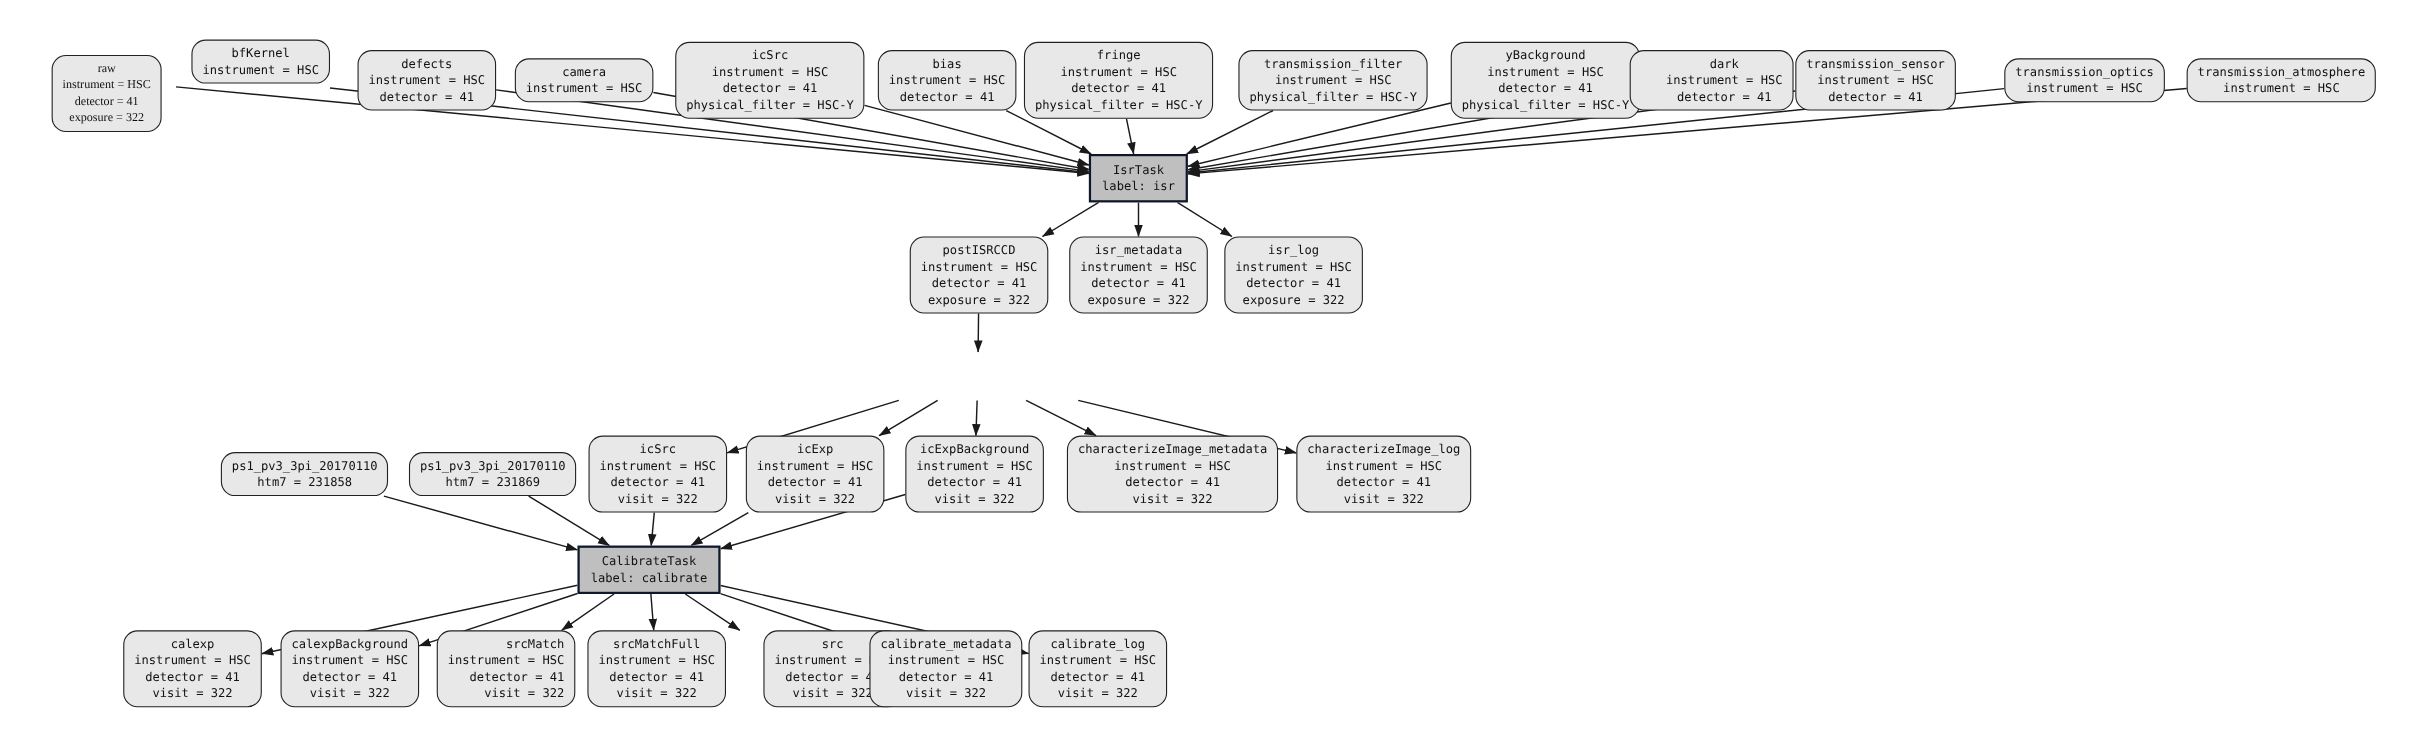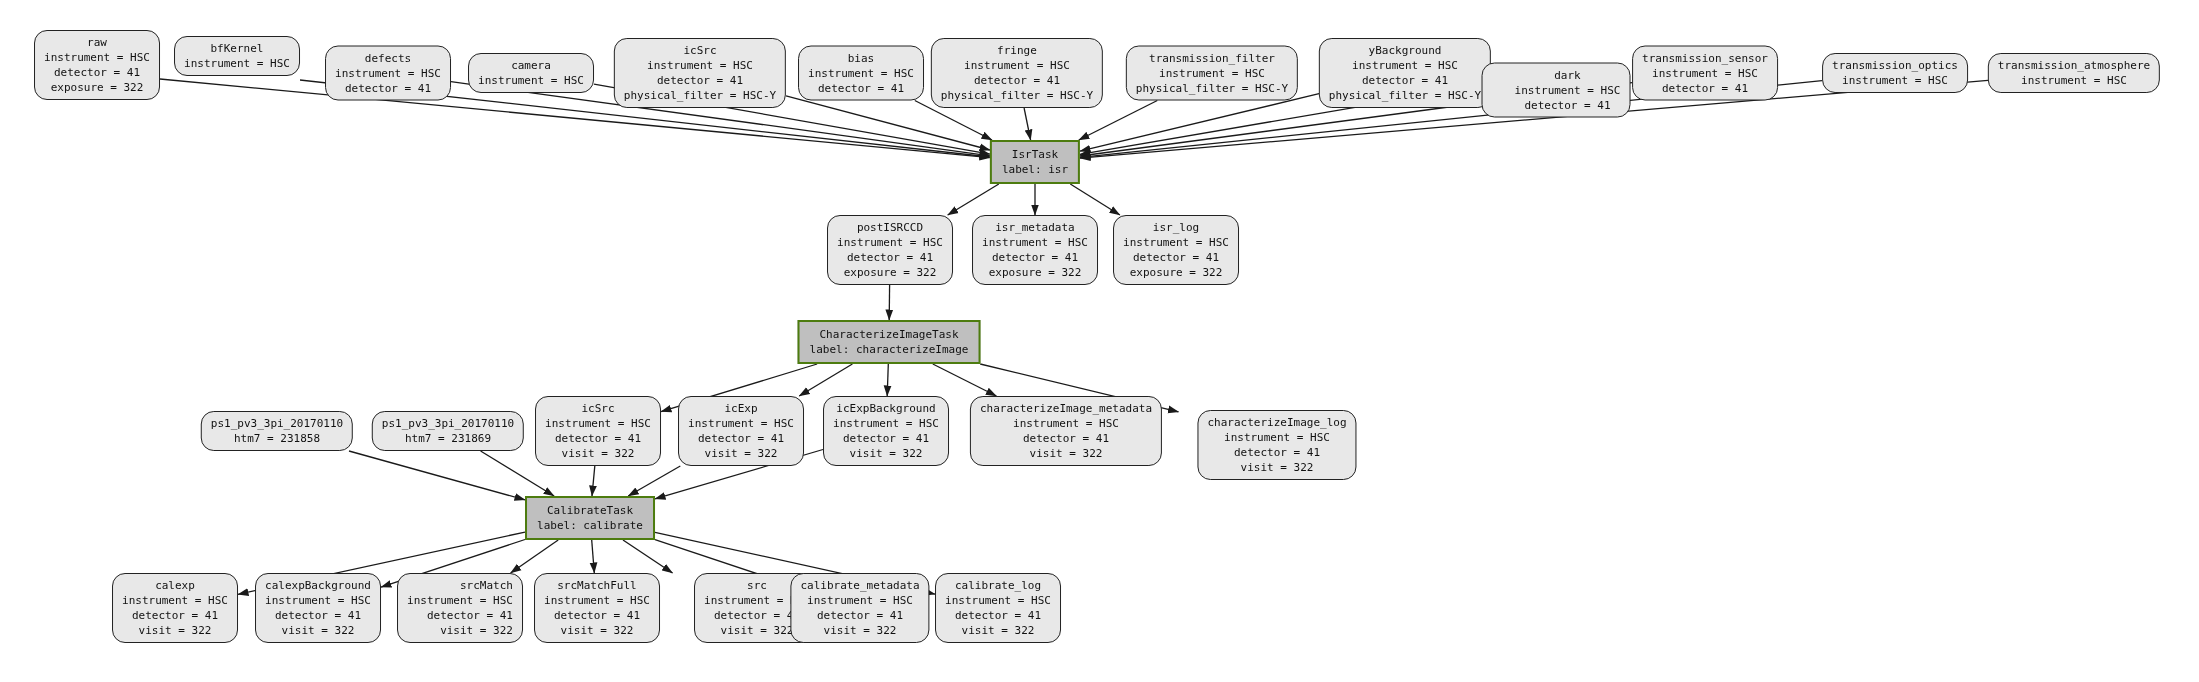--- a/index.html
+++ b/index.html
@@ -34,21 +34,21 @@
     box-sizing: border-box;
   }
   .node.dataset {
     background: var(--dataset-fill, #e8e8e8);
     border: 1.4px solid #222222;
     border-radius: 13px;
     padding: 4px 9px;
   }
   .node.task {
     background: var(--task-fill, #bfbfbf);
-    border: 2px solid #4d7c0f;
+    border: 2px solid #0f172a;
     border-radius: 0;
     padding: 5px 10px;
   }
   .node-line { pointer-events: none; }
 </style>
 </head>
 <body>
 
 <div id="graph">
   <svg id="edge-svg" width="2199" height="682" viewBox="0 0 2199 682">
@@ -88,21 +88,21 @@
         <line x1="525.0" y1="532.1" x2="238.0" y2="594.3" stroke="#1a1a1a" stroke-width="1.3" marker-end="url(#arrow)"></line>
         <line x1="525.0" y1="539.5" x2="381.0" y2="587.2" stroke="#1a1a1a" stroke-width="1.3" marker-end="url(#arrow)"></line>
         <line x1="558.2" y1="540.0" x2="510.6" y2="573.0" stroke="#1a1a1a" stroke-width="1.3" marker-end="url(#arrow)"></line>
         <line x1="591.7" y1="540.0" x2="594.3" y2="573.0" stroke="#1a1a1a" stroke-width="1.3" marker-end="url(#arrow)"></line>
         <line x1="623.0" y1="540.0" x2="672.5" y2="573.0" stroke="#1a1a1a" stroke-width="1.3" marker-end="url(#arrow)"></line>
         <line x1="655.0" y1="539.7" x2="790.5" y2="584.8" stroke="#1a1a1a" stroke-width="1.3" marker-end="url(#arrow)"></line>
         <line x1="655.0" y1="532.3" x2="935.0" y2="594.1" stroke="#1a1a1a" stroke-width="1.3" marker-end="url(#arrow)"></line>
       </g>
   </svg>
 
-<div class="node dataset" style="left: 97px; top: 65px;">
+<div class="node dataset" style="left: 97px; top: 85px; font-family: Liberation Serif, serif;">
       <div class="node-line">raw</div>
       <div class="node-line">instrument = HSC</div>
       <div class="node-line">detector = 41</div>
       <div class="node-line">exposure = 322</div>
     </div>
     <div class="node dataset" style="left: 237px; top: 56px;">
       <div class="node-line">bfKernel</div>
       <div class="node-line">instrument = HSC</div>
     </div>
     <div class="node dataset" style="left: 388px; top: 73px;">
@@ -135,21 +135,21 @@
       <div class="node-line">transmission_filter</div>
       <div class="node-line">instrument = HSC</div>
       <div class="node-line">physical_filter = HSC-Y</div>
     </div>
     <div class="node dataset" style="left: 1405px; top: 73px;">
       <div class="node-line">yBackground</div>
       <div class="node-line">instrument = HSC</div>
       <div class="node-line">detector = 41</div>
       <div class="node-line">physical_filter = HSC-Y</div>
     </div>
-    <div class="node dataset" style="left: 1556px; top: 90px; padding-left: 32px;">
+    <div class="node dataset" style="left: 1556px; top: 73px; padding-left: 32px;">
       <div class="node-line">dark</div>
       <div class="node-line">instrument = HSC</div>
       <div class="node-line">detector = 41</div>
     </div>
     <div class="node dataset" style="left: 1705px; top: 73px;">
       <div class="node-line">transmission_sensor</div>
       <div class="node-line">instrument = HSC</div>
       <div class="node-line">detector = 41</div>
     </div>
     <div class="node dataset" style="left: 1895px; top: 73px;">
@@ -175,24 +175,20 @@
       <div class="node-line">instrument = HSC</div>
       <div class="node-line">detector = 41</div>
       <div class="node-line">exposure = 322</div>
     </div>
     <div class="node dataset" style="left: 1176px; top: 250px;">
       <div class="node-line">isr_log</div>
       <div class="node-line">instrument = HSC</div>
       <div class="node-line">detector = 41</div>
       <div class="node-line">exposure = 322</div>
     </div>
-    <div class="node task" style="left: 889px; top: 342px;">
-      <div class="node-line">CharacterizeImageTask</div>
-      <div class="node-line">label: characterizeImage</div>
-    </div>
     <div class="node dataset" style="left: 277px; top: 431px;">
       <div class="node-line">ps1_pv3_3pi_20170110</div>
       <div class="node-line">htm7 = 231858</div>
     </div>
     <div class="node dataset" style="left: 448px; top: 431px;">
       <div class="node-line">ps1_pv3_3pi_20170110</div>
       <div class="node-line">htm7 = 231869</div>
     </div>
     <div class="node dataset" style="left: 598px; top: 431px;">
       <div class="node-line">icSrc</div>
@@ -211,21 +207,21 @@
       <div class="node-line">instrument = HSC</div>
       <div class="node-line">detector = 41</div>
       <div class="node-line">visit = 322</div>
     </div>
     <div class="node dataset" style="left: 1066px; top: 431px;">
       <div class="node-line">characterizeImage_metadata</div>
       <div class="node-line">instrument = HSC</div>
       <div class="node-line">detector = 41</div>
       <div class="node-line">visit = 322</div>
     </div>
-    <div class="node dataset" style="left: 1258px; top: 445px; margin-left: 19px;">
+    <div class="node dataset" style="left: 1258px; top: 431px;">
       <div class="node-line">characterizeImage_log</div>
       <div class="node-line">instrument = HSC</div>
       <div class="node-line">detector = 41</div>
       <div class="node-line">visit = 322</div>
     </div>
     <div class="node task" style="left: 590px; top: 518px;">
       <div class="node-line">CalibrateTask</div>
       <div class="node-line">label: calibrate</div>
     </div>
     <div class="node dataset" style="left: 175px; top: 608px;">

